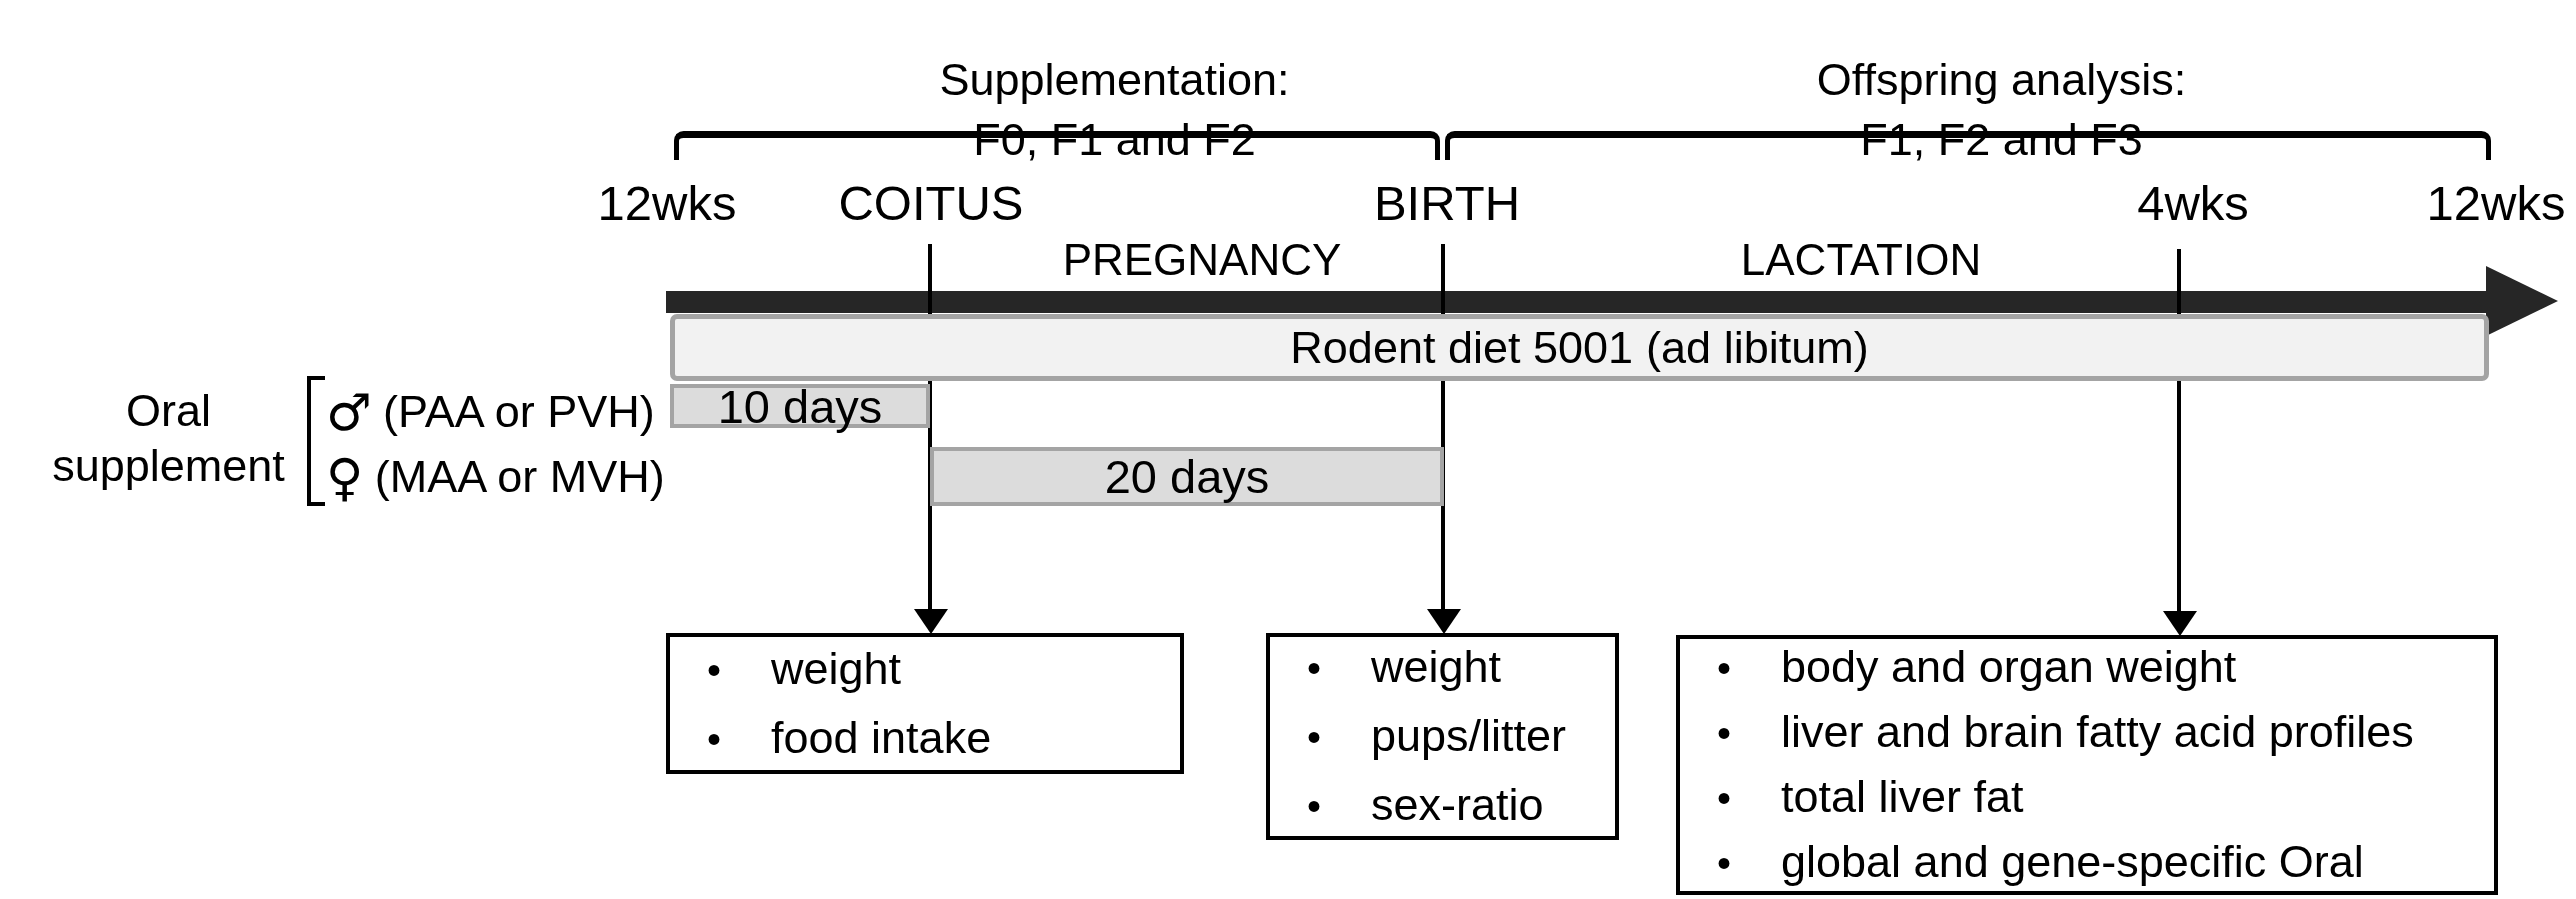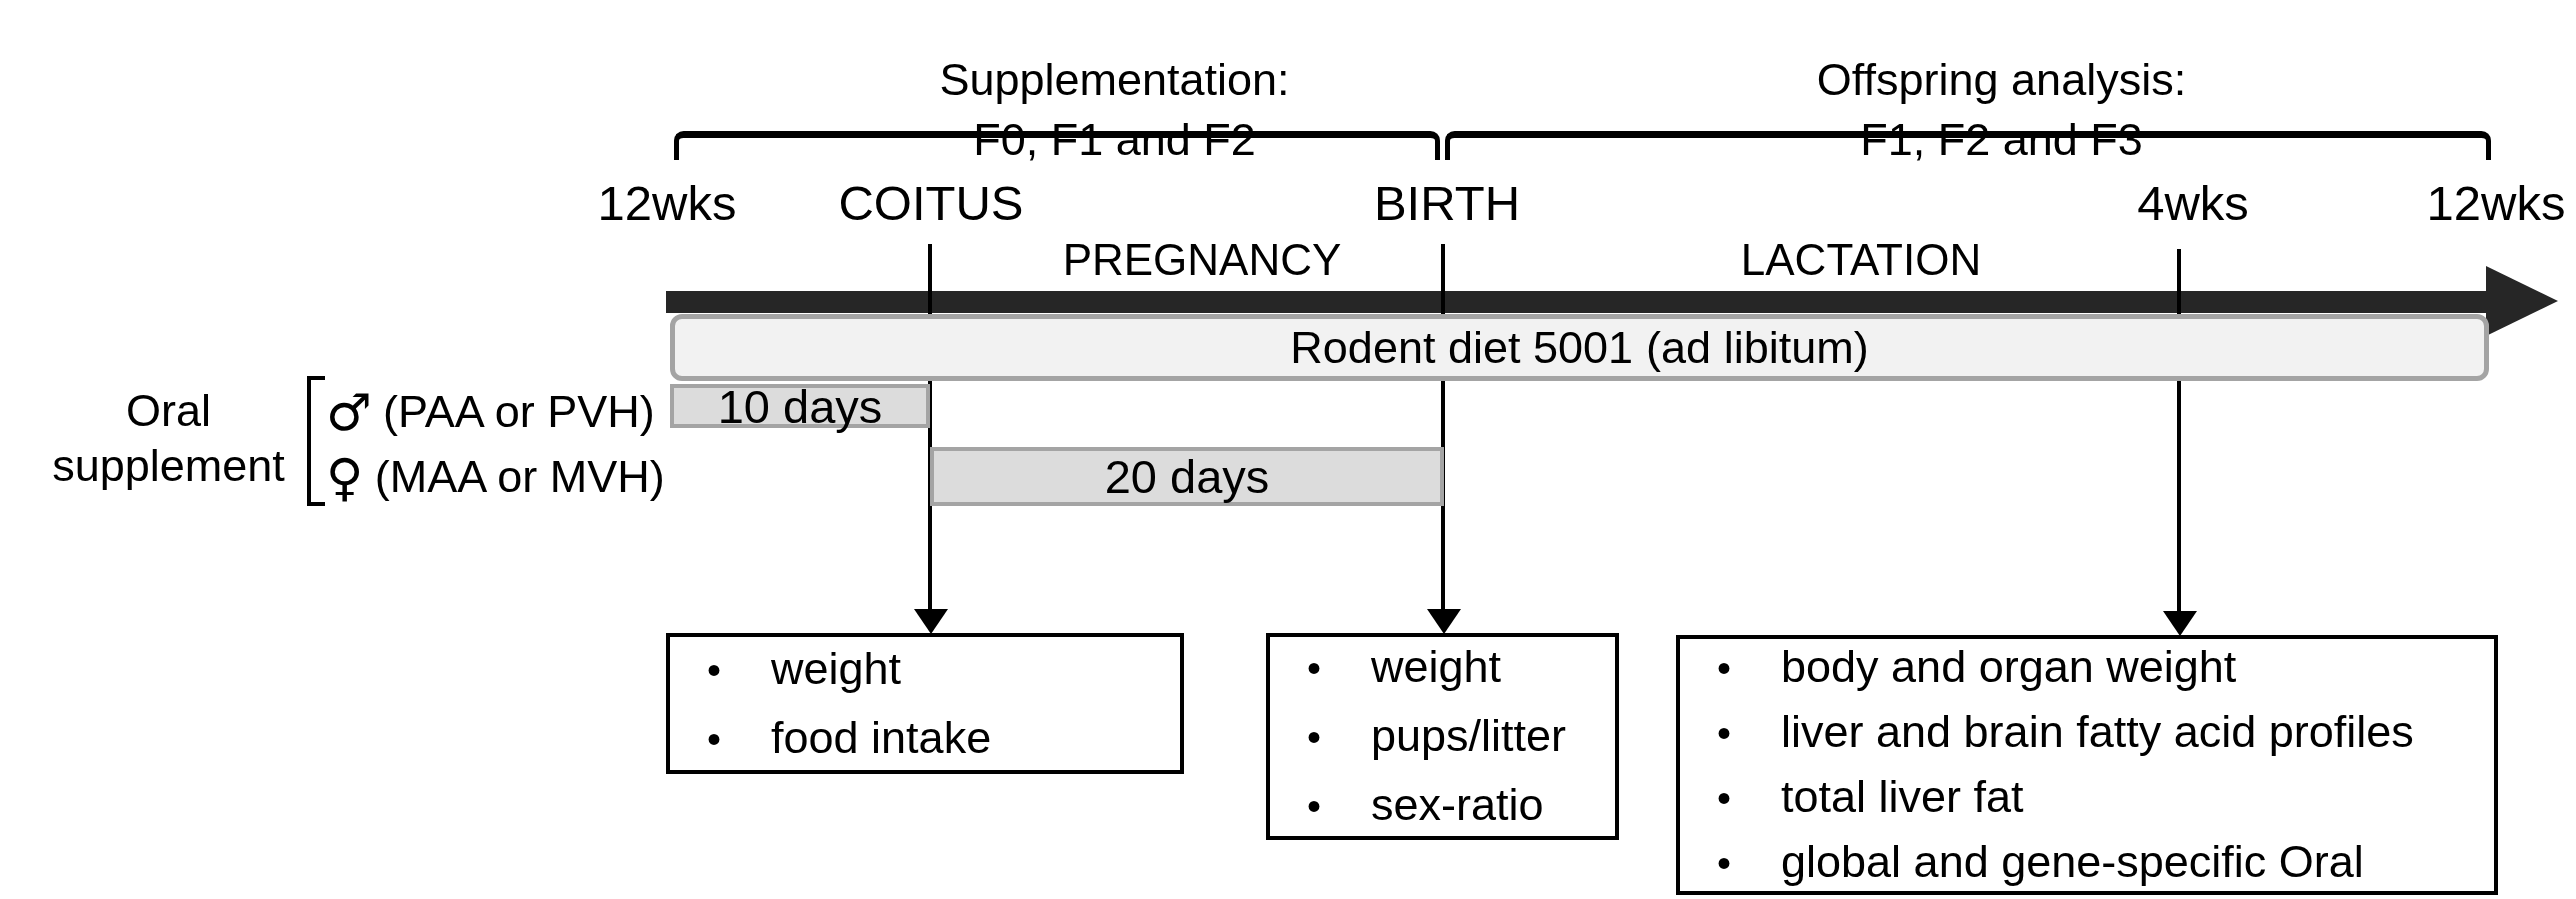--- a/index.html
+++ b/index.html
@@ -79,21 +79,21 @@
     z-index: 1;
   }
 
   
   .diet-bar {
     position: absolute;
     left: 670px; top: 314px;
     width: 1819px; height: 67px;
     background: #f2f2f2;
     border: 5.6px solid #a4a4a4;
-    border-radius: 12px;
+    border-radius: 7px;
     box-sizing: border-box;
     z-index: 4;
     display: flex;
     align-items: center;
     justify-content: center;
     font-size: 45px;
     white-space: nowrap;
   }
   .diet-bar .it { margin-left: 13px; }
 

